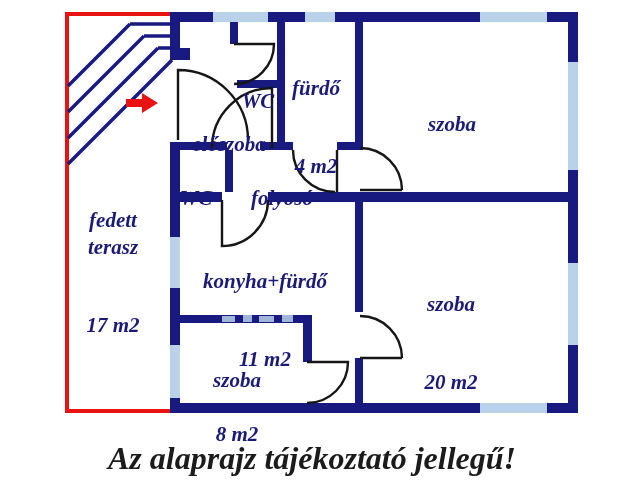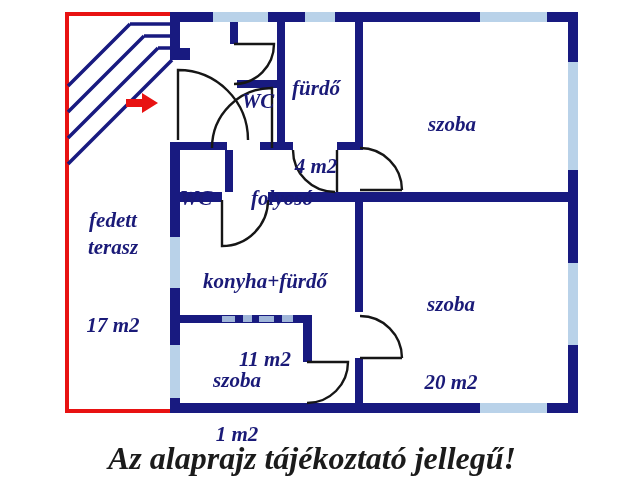--- a/index.html
+++ b/index.html
@@ -99,20 +99,23 @@
       <path class="door" d="M360,358 H402 M360,316 A42,42 0 0 1 402,358"></path>
       <path class="door" d="M307,362 H348 A41,41 0 0 1 307,403"></path>
     </g>
   </svg>
 
   <div class="rl" style="left:113px;top:180px">
     <div>fedett
 terasz</div>
     <div class="ra">17 m2</div>
   </div>
+  <div class="rl" style="left:229px;top:104px">
+    <div>előszoba</div>
+  </div>
   <div class="rl" style="left:258px;top:61px">
     <div>WC</div>
   </div>
   <div class="rl" style="left:316px;top:48px">
     <div>fürdő</div>
     <div class="ra">4 m2</div>
   </div>
   <div class="rl" style="left:452px;top:84px">
     <div>szoba</div>
   </div>
@@ -121,21 +124,21 @@
   </div>
   <div class="rl" style="left:282px;top:158px">
     <div>folyosó</div>
   </div>
   <div class="rl" style="left:265px;top:241px">
     <div>konyha+fürdő</div>
     <div class="ra">11 m2</div>
   </div>
   <div class="rl" style="left:237px;top:340px">
     <div>szoba</div>
-    <div class="ra" style="margin-top:0">1 m2</div>
+    <div class="ra" style="margin-top:0">8 m2</div>
   </div>
   <div class="rl" style="left:451px;top:264px">
     <div>szoba</div>
     <div class="ra">20 m2</div>
   </div>
 
   <div id="caption">Az alaprajz tájékoztató jellegű!</div>
 </div>
 
 </body></html>

